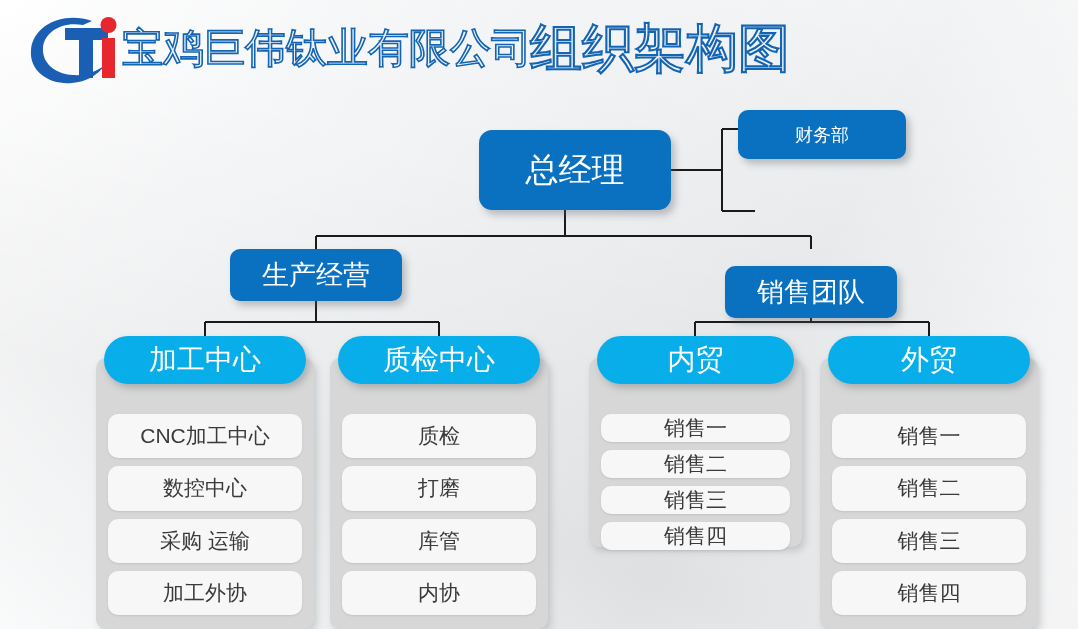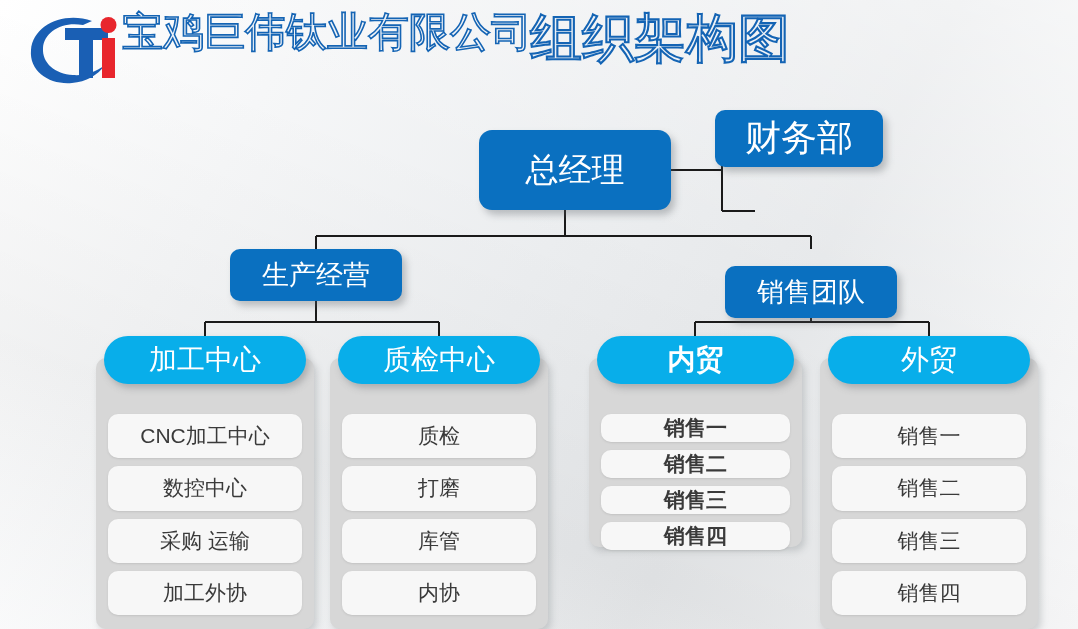--- a/index.html
+++ b/index.html
@@ -44,21 +44,21 @@
     height: 80px;
   }
   .logo svg { display: block; }
 
   .title-wrap {
     position: absolute;
     left: 122px;
     top: 12px;
     height: 72px;
     display: flex;
-    align-items: flex-start;
+    align-items: center;
     white-space: nowrap;
   }
   .title-company {
     font-size: 41px;
     line-height: 1;
     font-weight: 400;
     color: #eef2f7;
     -webkit-text-stroke: 1.6px #1464b4;
     letter-spacing: 0px;
     text-shadow: 0 1px 0 rgba(255,255,255,0.6);
@@ -94,21 +94,21 @@
     color: #ffffff;
     border-radius: 10px;
     text-align: center;
   }
   .node-dark {
     background: #0a70c0;
     box-shadow: 4px 5px 7px rgba(90,95,100,0.35);
   }
 
   .n-gm      { left: 479px; top: 130px; width: 192px; height: 80px; font-size: 33px; border-radius: 13px; }
-  .n-finance { left: 715px; top: 110px; width: 168px; height: 57px; font-size: 36px; }
+  .n-finance { left: 738px; top: 110px; width: 168px; height: 49px; font-size: 18px; }
   .n-hr      { left: 755px; top: 181px; width: 168px; height: 57px; font-size: 28px; }
   .n-prod    { left: 230px; top: 249px; width: 172px; height: 52px; font-size: 27px; }
   .n-sales   { left: 725px; top: 266px; width: 172px; height: 52px; font-size: 27px; }
 
   
   .col {
     position: absolute;
     z-index: 2;
     box-sizing: border-box;
   }
@@ -156,21 +156,21 @@
     display: flex;
     align-items: center;
     justify-content: center;
     font-size: 21px;
     color: #3a3a3a;
     box-shadow: 0 1px 2px rgba(150,150,150,0.30);
   }
 
   .c1 { left: 96px;  top: 336px; width: 218px; height: 293px; }
   .c2 { left: 330px; top: 336px; width: 218px; height: 293px; }
-  .c3 { left: 589px; top: 336px; width: 213px; height: 211px; font-weight: bold; }
+  .c3 { left: 589px; top: 336px; width: 213px; height: 211px; }
   .c4 { left: 820px; top: 336px; width: 218px; height: 293px; }
 </style>
 </head>
 <body>
 
 <div class="slide">
 
   <div class="header">
 
     <div class="logo">

